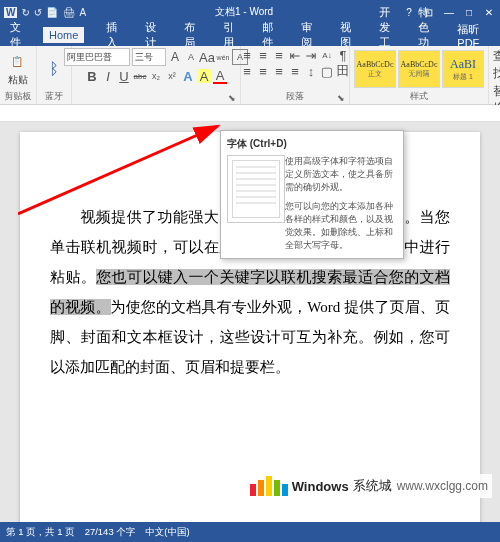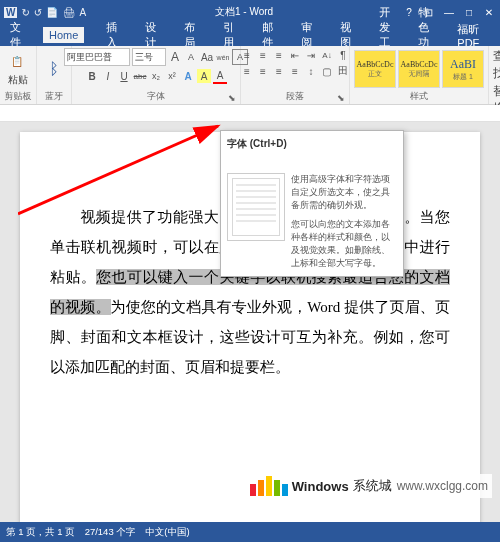--- a/index.html
+++ b/index.html
@@ -15,36 +15,36 @@
 .menubar .share{margin-left:auto;display:flex;align-items:center;gap:2px}
 .ribbon{background:#f3f3f3;border-bottom:1px solid #d4d4d4;height:58px;display:flex;font-size:10px;color:#444;position:relative}
 .ribbon-group{border-right:1px solid #e1e1e1;display:flex;flex-direction:column;padding:2px 4px}
 .ribbon-group .body{flex:1;display:flex;align-items:center;gap:2px}
 .ribbon-group .label{text-align:center;font-size:9px;color:#666;height:12px;position:relative}
 .big-btn{display:flex;flex-direction:column;align-items:center;justify-content:center;width:28px;gap:1px}
 .big-btn .ic{width:20px;height:20px;display:flex;align-items:center;justify-content:center}
 .font-ctrls{display:flex;flex-direction:column;gap:2px}
 .row{display:flex;gap:2px;align-items:center}
 .combo{height:16px;border:1px solid #c0c0c0;background:#fff;font-size:9px;display:flex;align-items:center;padding:0 2px}
-.sq{width:14px;height:14px;display:flex;align-items:center;justify-content:center;color:#555;font-size:10px}
+.sq{width:14px;height:14px;display:flex;align-items:center;justify-content:center;color:#555;font-size:13px}
 .para-ctrls{display:flex;flex-direction:column;gap:2px}
 .styles{display:flex;gap:1px}
 .style-box{width:40px;height:36px;border:1px solid #d8d8d8;background:#fde047;display:flex;flex-direction:column;align-items:center;justify-content:center;font-size:7px;color:#666}
 .style-box .prev{font-family:serif;color:#333}
 .dlg-launcher{position:absolute;right:2px;bottom:1px;width:10px;height:10px;font-size:9px;color:#666;cursor:pointer}
 .ruler{height:16px;background:#fff;border-bottom:1px solid #e0e0e0;position:relative}
 .page-area{background:#e6e6e6;height:400px;overflow:hidden;position:relative}
 .page{background:#fff;width:460px;margin:10px auto 0;min-height:480px;box-shadow:0 1px 4px rgba(0,0,0,.25);padding:70px 30px 20px 30px;box-sizing:border-box}
 .doc-text{font-size:15px;line-height:2.0;color:#000;font-family:"SimSun","宋体",serif;text-align:justify}
 .doc-text .indent{display:inline-block;width:2em}
 .hl{background:#bfbfbf}
 .arrow-svg{position:absolute;left:18px;top:0;pointer-events:none;z-index:30}
 .tooltip{position:absolute;left:220px;top:8px;width:170px;background:#fff;border:1px solid #b5b5b5;box-shadow:2px 2px 6px rgba(0,0,0,.25);font-size:9px;color:#555;padding:6px;z-index:20}
 .tooltip .tt-title{font-weight:bold;color:#333;margin-bottom:2px;font-size:10px}
-.tooltip .tt-body{display:flex;gap:6px;margin-top:22px}
+.tooltip .tt-body{display:flex;margin-top:4px}
 .tooltip .tt-img{width:56px;height:66px;background:#fff;border:1px solid #ccc;position:relative}
 .tooltip .tt-img::before{content:"";position:absolute;inset:4px;border:1px solid #d8d8d8}
 .tooltip .tt-img::after{content:"";position:absolute;left:8px;right:8px;top:10px;height:40px;background:repeating-linear-gradient(#e8e8e8 0 2px,#fff 2px 6px)}
 .statusbar{position:absolute;left:0;right:0;bottom:0;height:20px;background:#2b579a;color:#fff;font-size:9.5px;display:flex;align-items:center;padding:0 6px;gap:10px}
 .statusbar .spacer{flex:1}
 .watermark{position:absolute;right:8px;bottom:24px;display:flex;align-items:center;gap:4px;z-index:40;background:rgba(255,255,255,.85);padding:2px 4px}
 .watermark .bars{display:flex;gap:2px;align-items:flex-end}
 .watermark .bars span{width:6px}
 .watermark .txt{font-size:13px;font-weight:bold;color:#222;font-family:Arial}
 .watermark .sub{font-size:12px;color:#666;margin-left:1px}
@@ -125,21 +125,20 @@
         <span class="sq" style="font-style:italic">I</span>
         <span class="sq" style="text-decoration:underline">U</span>
         <span class="sq" style="text-decoration:line-through;font-size:8px">abc</span>
         <span class="sq" style="font-size:9px">x₂</span>
         <span class="sq" style="font-size:9px">x²</span>
         <span class="sq" style="color:#4a90d9;font-weight:bold">A</span>
         <span class="sq" style="background:#ffff80">A</span>
         <span class="sq" style="border-bottom:2px solid red">A</span>
       </div>
     </div>
-    <div class="label">字体</div>
     <div class="dlg-launcher">⬊</div>
   </div>
   <div class="ribbon-group" style="width:100px;position:relative">
     <div class="body para-ctrls">
       <div class="row">
         <span class="sq">≡</span>
         <span class="sq">≡</span>
         <span class="sq">≡</span>
         <span class="sq">⇤</span>
         <span class="sq">⇥</span>

